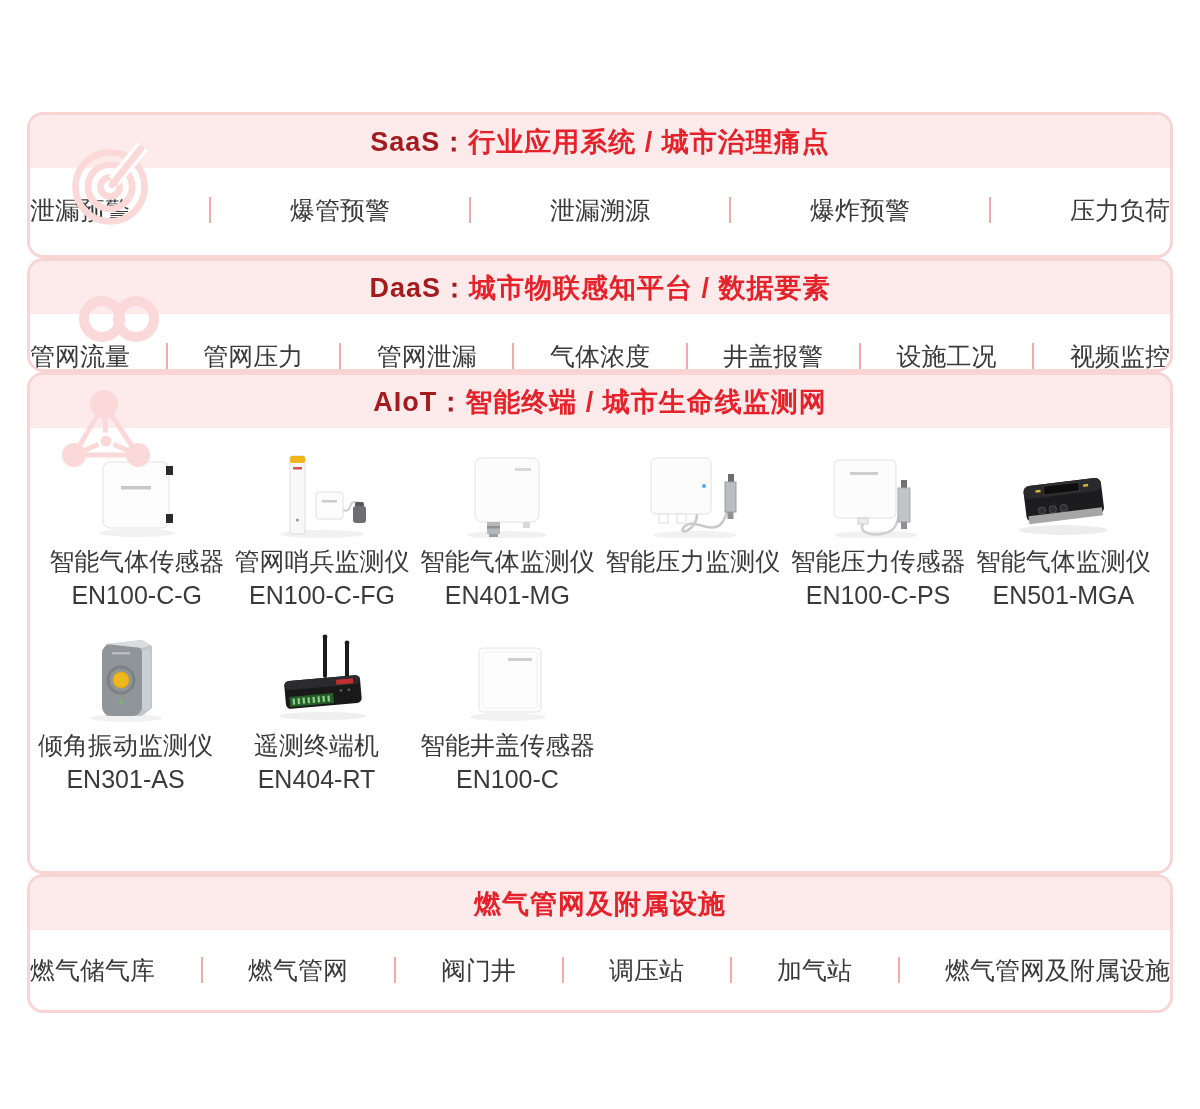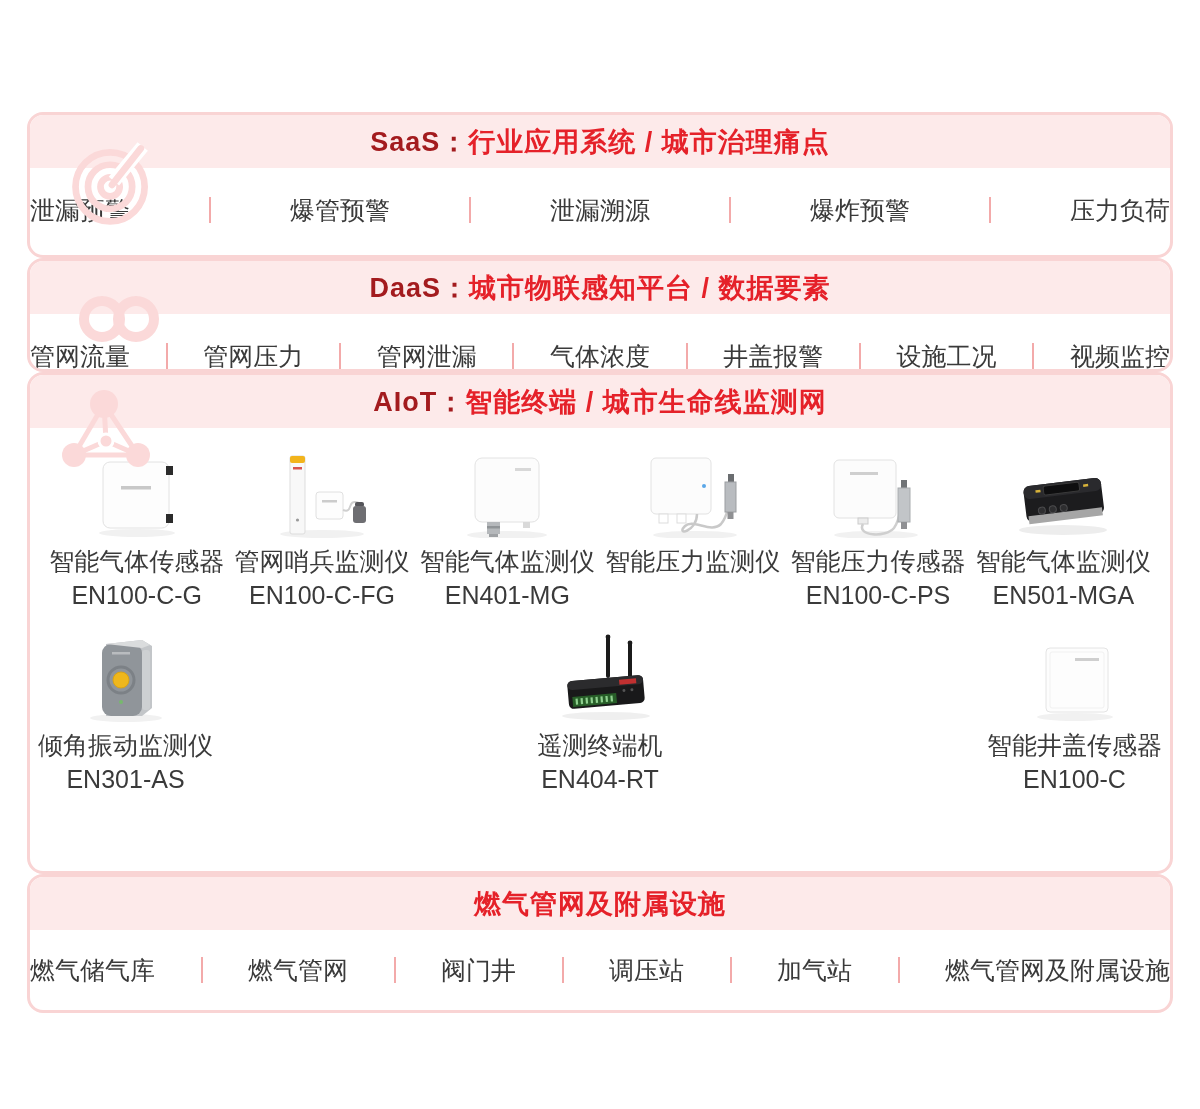--- a/index.html
+++ b/index.html
@@ -21,22 +21,22 @@
   .items-row { display: flex; align-items: center; justify-content: space-between;
     height: 84px; font-size: 25px; color: #3a3a3a; }
   .sec-infra .items-row { height: 80px; }
   .sep { width: 2px; height: 26px; background: #f3aaaa; margin: 0 15px; }
   .watermark { position: absolute; pointer-events: none; }
   .wm-saas { left: 34px; top: 20px; }
   .wm-daas { left: 42px; top: 28px; }
   .wm-aiot { left: 32px; top: 14px; }
   
   .prow { display: flex; }
-  .prow1 { justify-content: flex-end; padding: 0 14px; margin-top: 26px; }
-  .prow2 { justify-content: space-between; margin-top: 22px; }
+  .prow1 { justify-content: center; padding: 0 14px; margin-top: 26px; }
+  .prow2 { justify-content: flex-start; margin-top: 22px; }
   .product { width: 191px; text-align: center; }
   .p-img { height: 84px; display: flex; align-items: flex-end;
     justify-content: center; margin-bottom: 6px; }
   .prow2 .p-img { height: 88px; }
   .p-name, .p-model { font-size: 25px; line-height: 34px; color: #3a3a3a; }
 </style>
 </head>
 <body>
 
 <div class="wrap">

